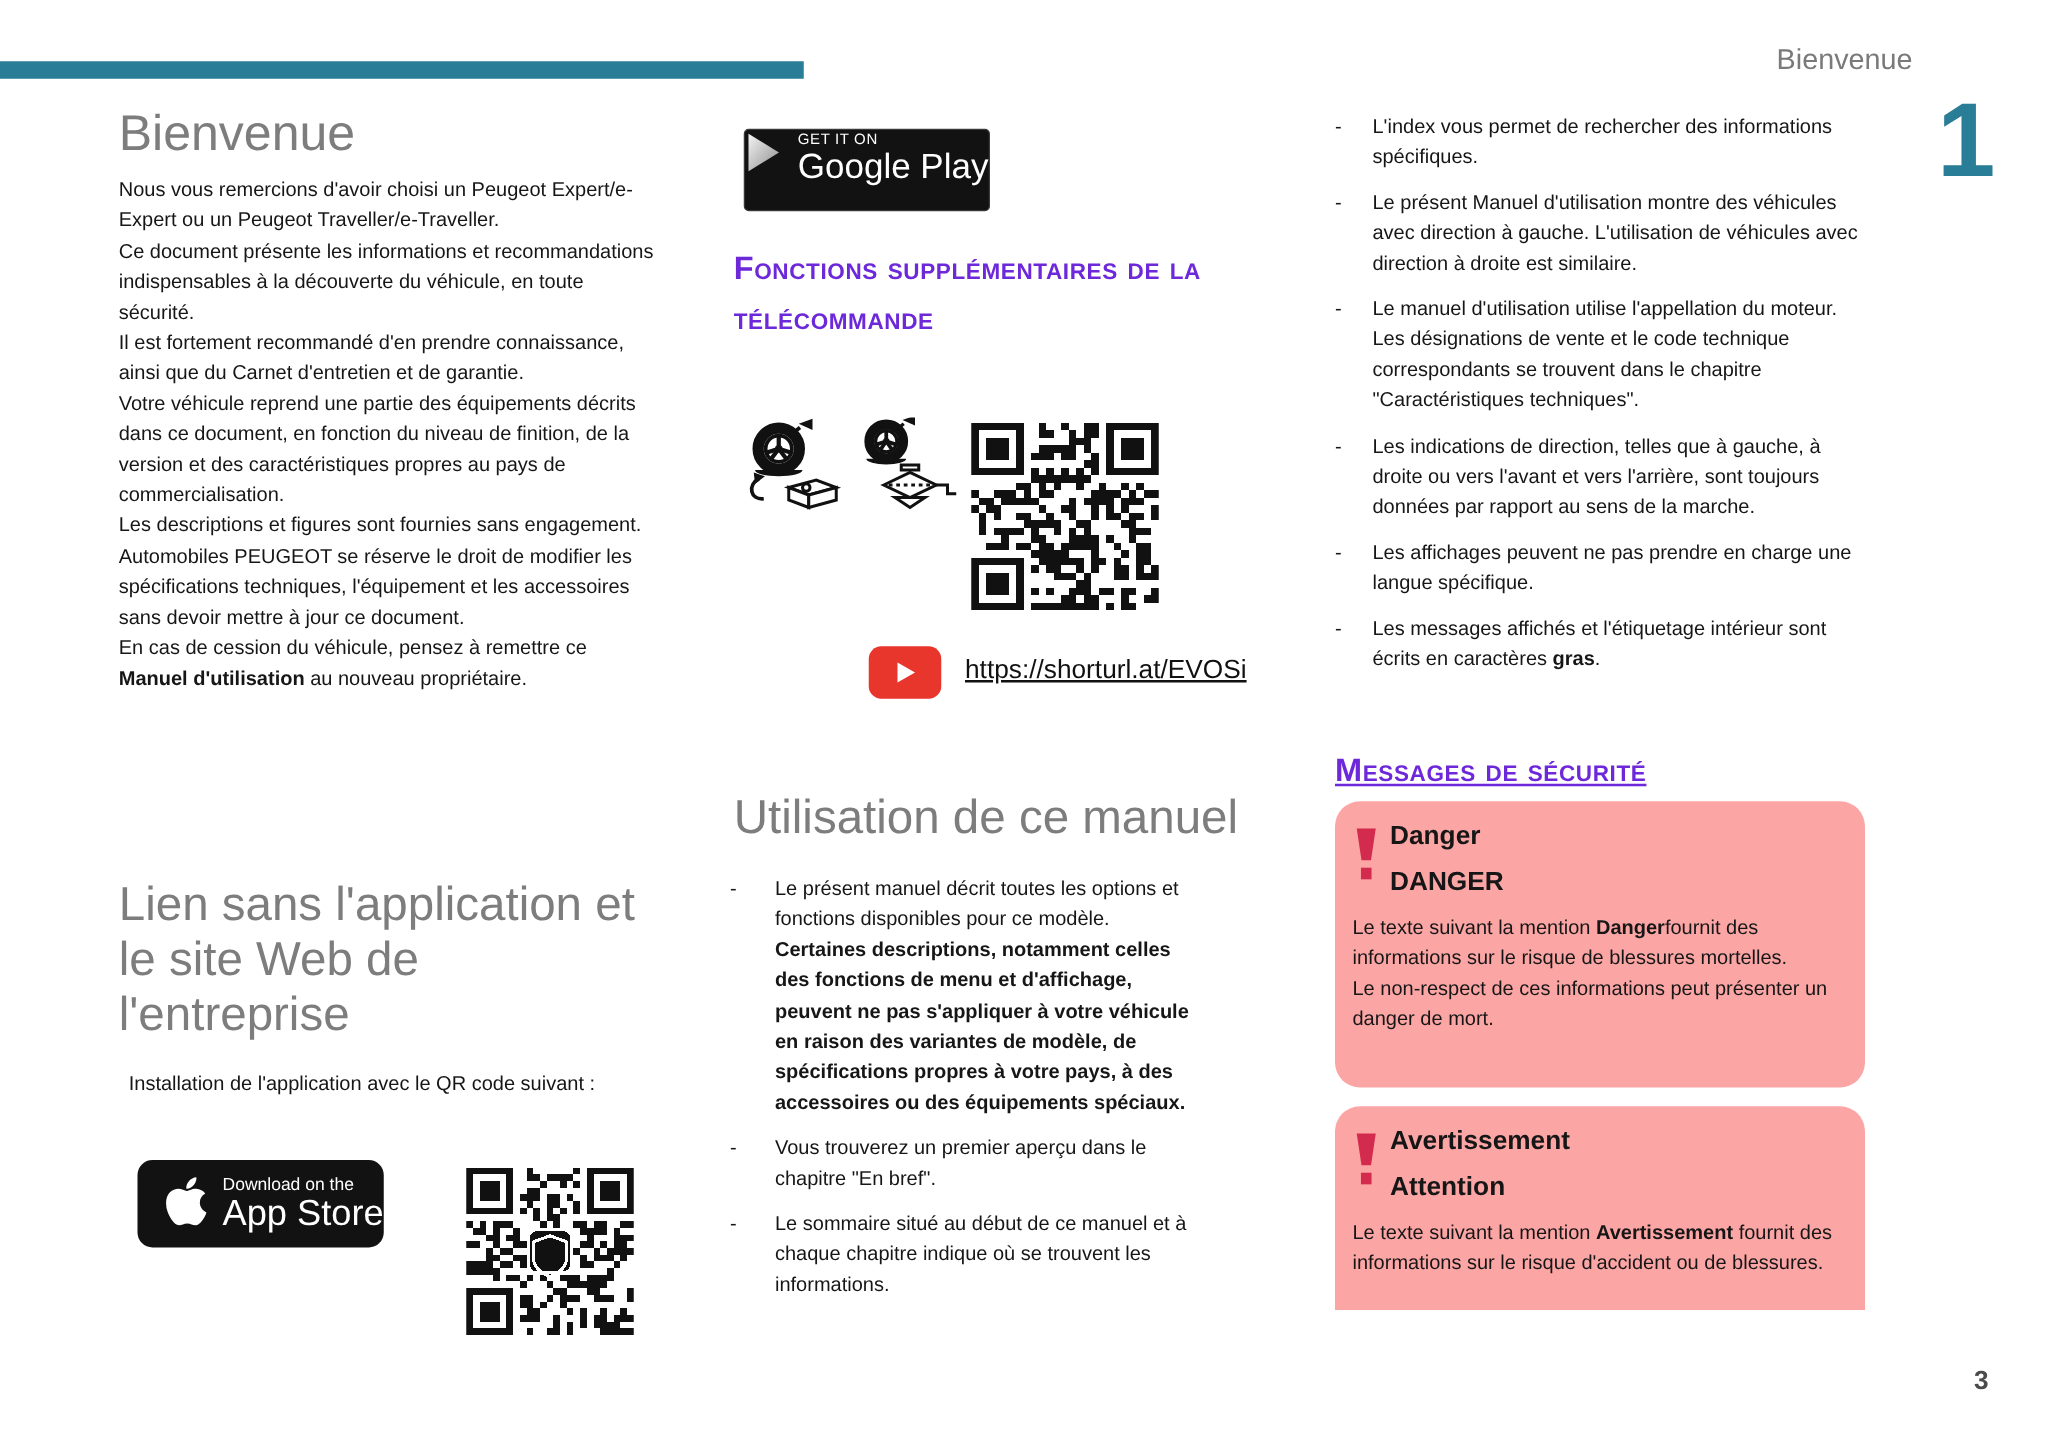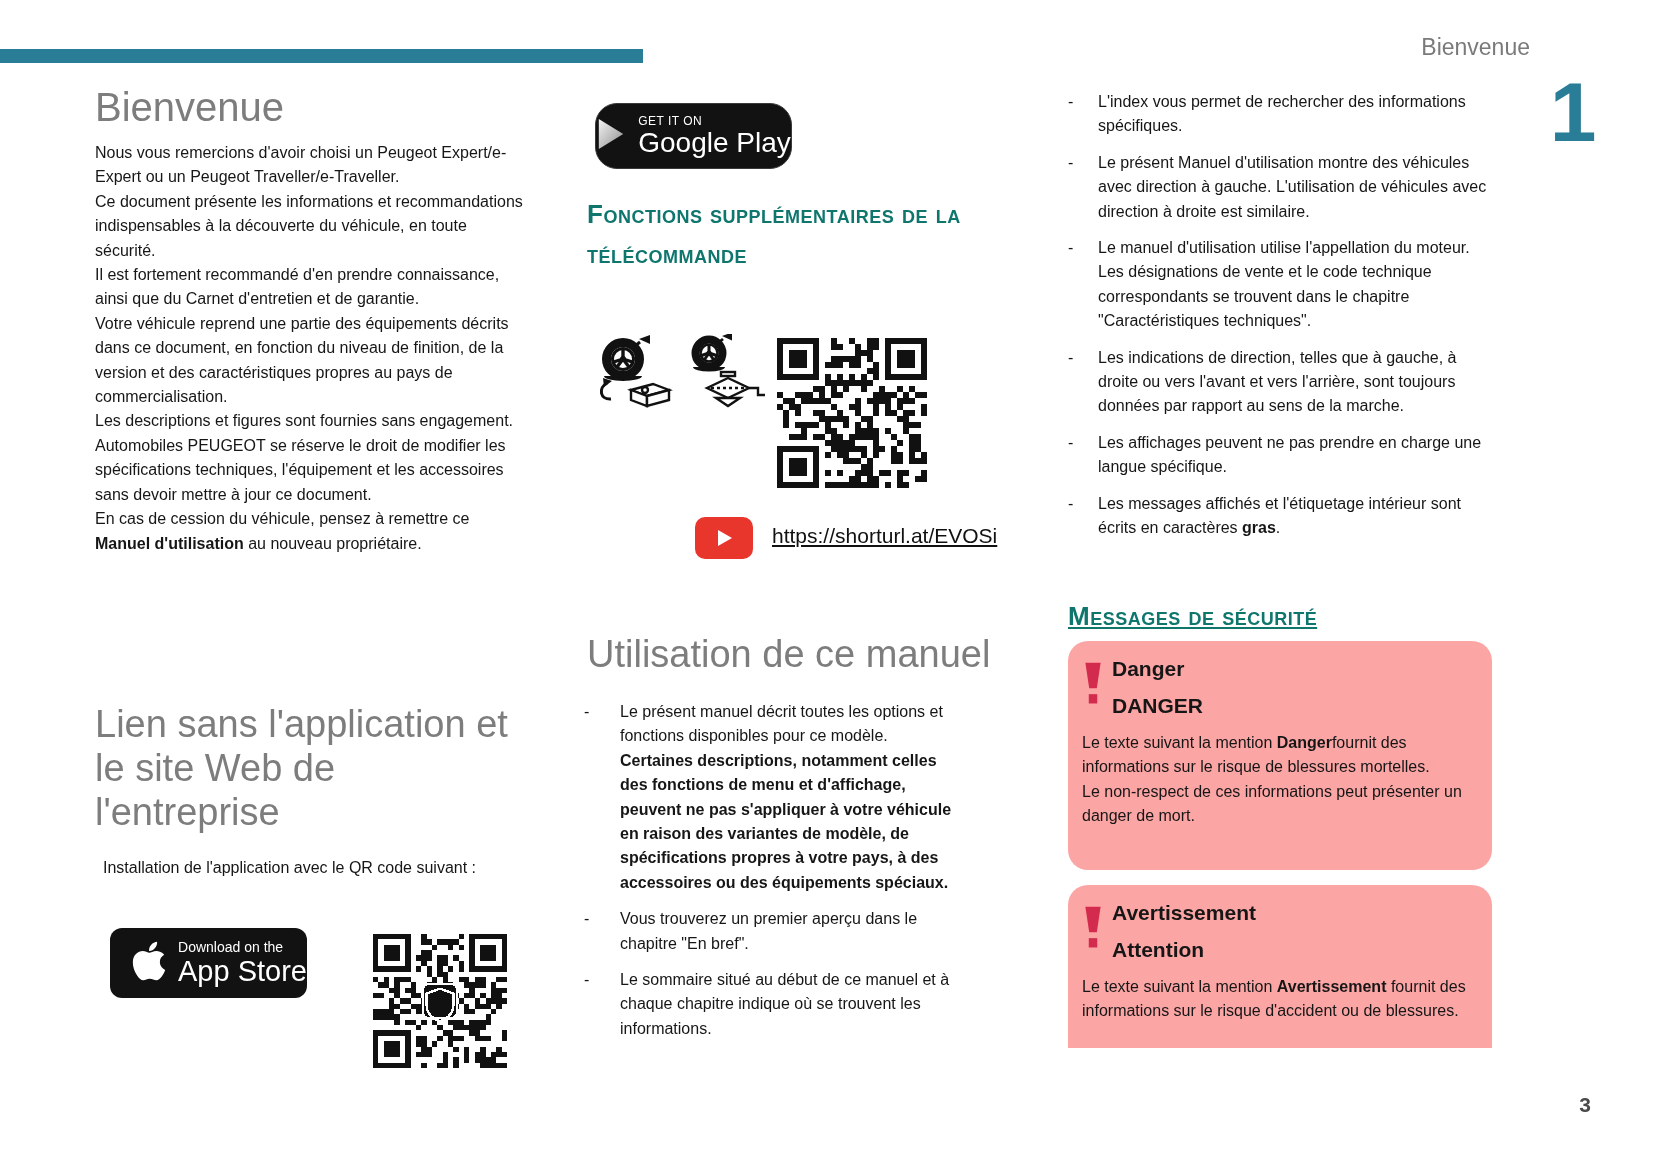--- a/index.html
+++ b/index.html
@@ -13,21 +13,21 @@
   .runhead{position:absolute;left:1230px;top:34px;width:300px;text-align:right;
     font-size:23px;color:#7a7a7a;}
   .chapnum{position:absolute;left:1528px;top:70px;width:90px;text-align:center;
     font-size:84px;line-height:1;font-weight:bold;color:#2a7d97;}
   .pagenum{position:absolute;left:1560px;top:1093px;width:50px;text-align:center;
     font-size:21px;font-weight:bold;color:#4a4a4a;}
 
   
   .gtitle{color:#7d7d7d;font-weight:400;}
   .body-text{font-size:16px;line-height:24.4px;}
-  .sc-head{font-size:26px;line-height:40px;font-weight:bold;color:#0f766e;
+  .sc-head{font-size:26px;line-height:40px;font-weight:bold;color:#6d28d9;
     font-variant:small-caps;letter-spacing:.5px;}
   ul.dash{list-style:none;margin:0;padding:0;}
   ul.dash li{position:relative;margin:0 0 12px 0;}
   ul.dash li::before{content:"-";position:absolute;left:0;top:0;}
 
   
   .col-left{position:absolute;left:95px;top:0;width:430px;}
   .col-left .title{position:absolute;top:84px;left:0;font-size:40px;line-height:46px;}
   .col-left .para{position:absolute;top:141px;left:0;width:430px;}
   .col-left .app-title{position:absolute;top:702px;left:0;width:432px;font-size:38px;line-height:44px;}
@@ -37,21 +37,21 @@
     display:flex;align-items:center;justify-content:flex-end;gap:12px;color:#fff;flex:0 0 auto;}
   .store-badge .txt .l1{font-size:14px;line-height:16px;}
   .store-badge .txt .l2{font-size:29px;line-height:32px;font-weight:500;}
   .qr{flex:0 0 auto;position:relative;}
   .qr-app{margin-left:66px;margin-top:6px;}
   .qr svg{display:block;}
 
   
   .col-mid{position:absolute;left:582px;top:0;width:405px;}
   .play-badge{position:absolute;left:13px;top:103px;width:197px;height:66px;background:#121212;
-    border-radius:22px;border:1px solid #3a3a3a;display:flex;align-items:center;justify-content:center;
+    border-radius:4px;border:1px solid #3a3a3a;display:flex;align-items:flex-start;justify-content:center;
     gap:12px;color:#fff;box-sizing:border-box;}
   .play-badge .txt .l1{font-size:12px;line-height:14px;letter-spacing:.5px;}
   .play-badge .txt .l2{font-size:28px;line-height:30px;font-weight:500;}
   .col-mid .remote-head{position:absolute;left:5px;top:194px;width:392px;}
   .icon-row{position:absolute;left:11px;top:334px;width:175px;display:flex;gap:6px;}
   .qr-video{position:absolute;left:195px;top:338px;}
   .yt{position:absolute;left:113px;top:517px;width:58px;height:42px;background:#e8362d;border-radius:10px;
     display:flex;align-items:center;justify-content:center;}
   .vlink{position:absolute;left:190px;top:524px;font-size:21px;color:#111;text-decoration:underline;}
   .col-mid .manual-title{position:absolute;left:5px;top:632px;font-size:38px;line-height:44px;white-space:nowrap;}

